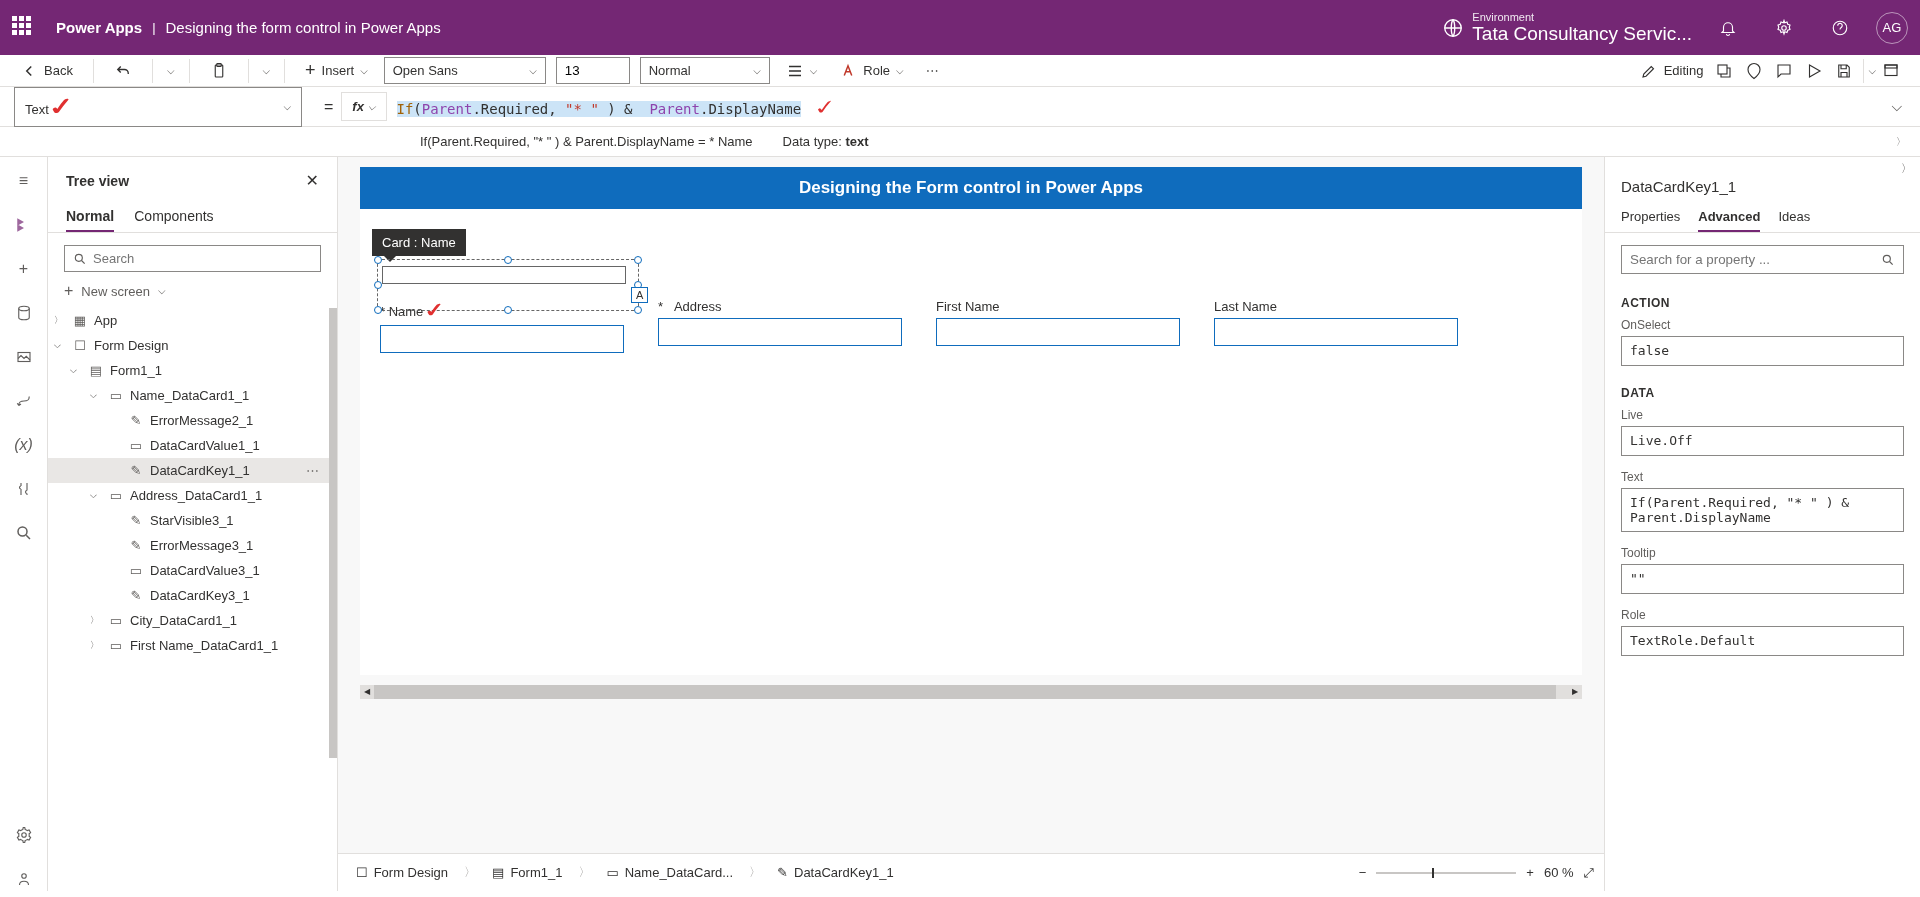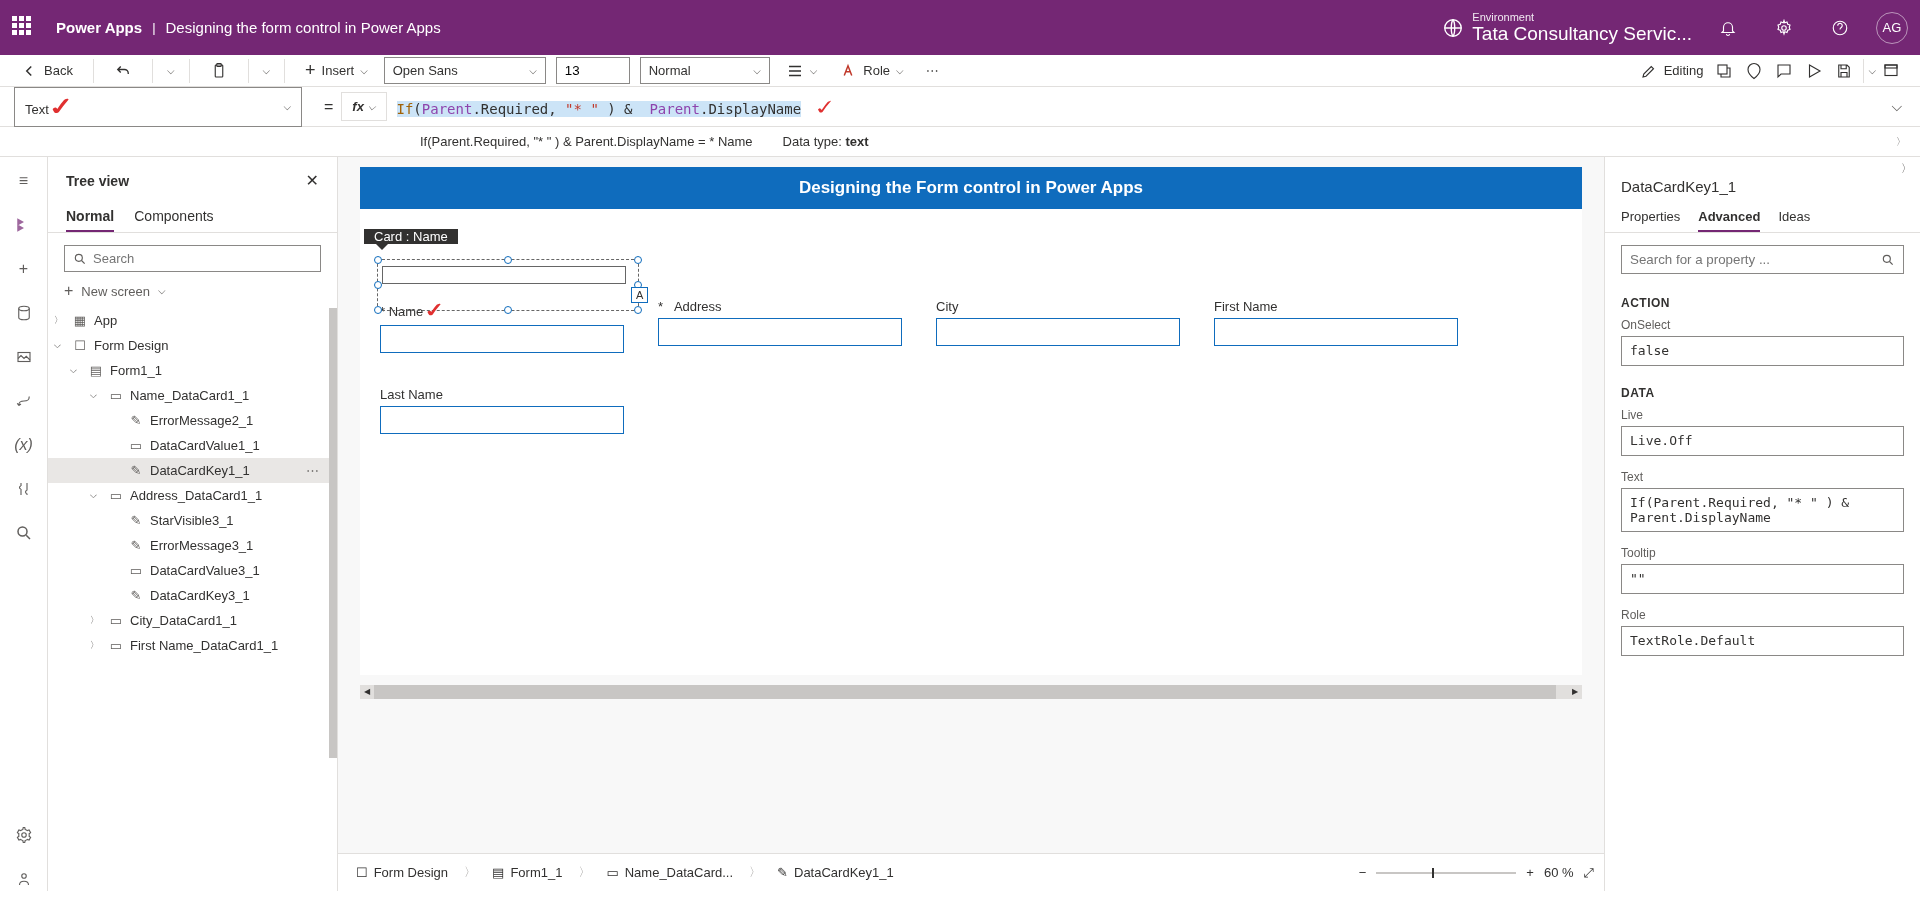--- a/index.html
+++ b/index.html
@@ -64,21 +64,21 @@
 .tree-item { display: flex; align-items: center; padding: 5px 6px; gap: 6px; cursor: pointer; font-size: 13px; }
 .tree-item.selected { background: #e9e7e5; }
 .tree-chev { width: 12px; font-size: 9px; color: #605e5c; }
 .tree-icon { width: 16px; text-align: center; color: #605e5c; }
 .ind0 { padding-left: 6px; } .ind1 { padding-left: 22px; } .ind2 { padding-left: 42px; } .ind4 { padding-left: 80px; }
 .more-dots { margin-left: auto; margin-right: 12px; color: #605e5c; }
 
 .canvas-area { flex: 1; background: #f8f8f8; display: flex; flex-direction: column; position: relative; }
 .canvas { margin: 10px 22px; background: white; flex: 1; max-height: 508px; position: relative; }
 .canvas-ribbon { background: #0f6cbd; color: white; text-align: center; padding: 11px; font-size: 17px; font-weight: 600; }
-.card-tag { position: absolute; top: 62px; left: 4px; background: #323130; color: white; padding: 0 10px; font-size: 13px; }
+.card-tag { position: absolute; top: 62px; left: 12px; background: #323130; color: white; padding: 6px 10px; font-size: 13px; }
 .card-tag::after { content: ""; position: absolute; bottom: -6px; left: 12px; border: 6px solid transparent; border-top-color: #323130; border-bottom: none; }
 .form-fields { display: flex; gap: 34px; padding: 90px 20px 10px; flex-wrap: wrap; }
 .field { width: 244px; }
 .field-label { font-size: 13px; margin-bottom: 4px; display: block; }
 .field-input { width: 100%; border: 1px solid #0f6cbd; height: 28px; }
 .selected-field { border: 1px dashed #666; position: absolute; top: 92px; left: 17px; width: 262px; height: 52px; }
 .selected-label { position: absolute; top: 99px; left: 22px; width: 244px; height: 18px; border: 1px solid #666; }
 .handle { width: 8px; height: 8px; border: 1px solid #0f6cbd; background: white; border-radius: 50%; position: absolute; }
 .h1 { top: -4px; left: -4px; } .h2 { top: -4px; left: 50%; margin-left: -4px; } .h3 { top: -4px; right: -4px; }
 .h4 { top: 50%; margin-top: -4px; right: -4px; } .h5 { bottom: -4px; right: -4px; } .h6 { bottom: -4px; left: 50%; margin-left: -4px; } .h7 { bottom: -4px; left: -4px; } .h8 { top: 50%; margin-top: -4px; left: -4px; }
@@ -445,24 +445,20 @@
       <div class="form-fields">
         <div class="field">
           <span class="field-label"><span>* Name</span> <span class="checkmark" style="font-size:18px">✓</span></span>
           <div class="field-input"></div>
         </div>
         <div class="field">
           <span class="field-label"><span>*</span>&nbsp;&nbsp;&nbsp;<span>Address</span></span>
           <div class="field-input"></div>
         </div>
         <div class="field">
-          <span class="field-label">City</span>
-          <div class="field-input"></div>
-        </div>
-        <div class="field">
           <span class="field-label">First Name</span>
           <div class="field-input"></div>
         </div>
         <div class="field">
           <span class="field-label">Last Name</span>
           <div class="field-input"></div>
         </div>
       </div>
     </div>
     <div class="hscroll">

